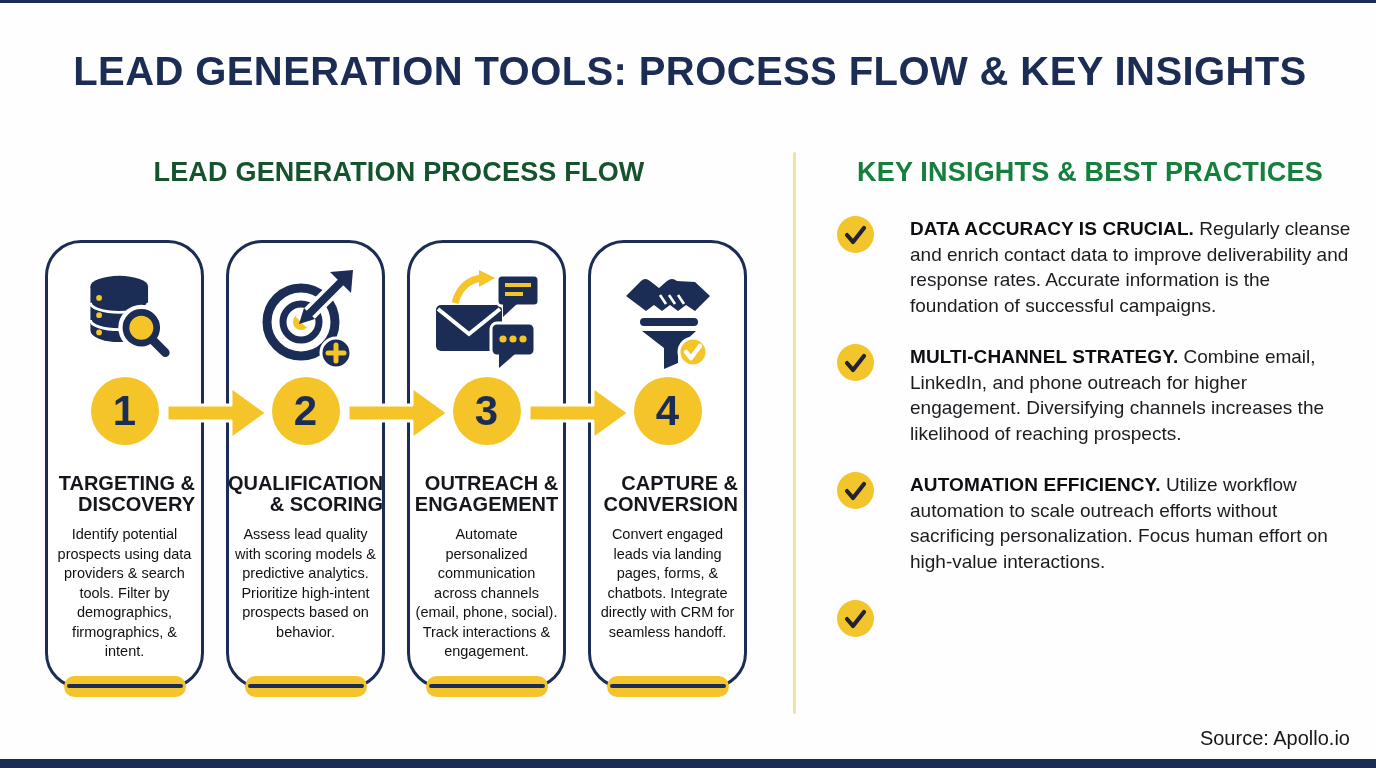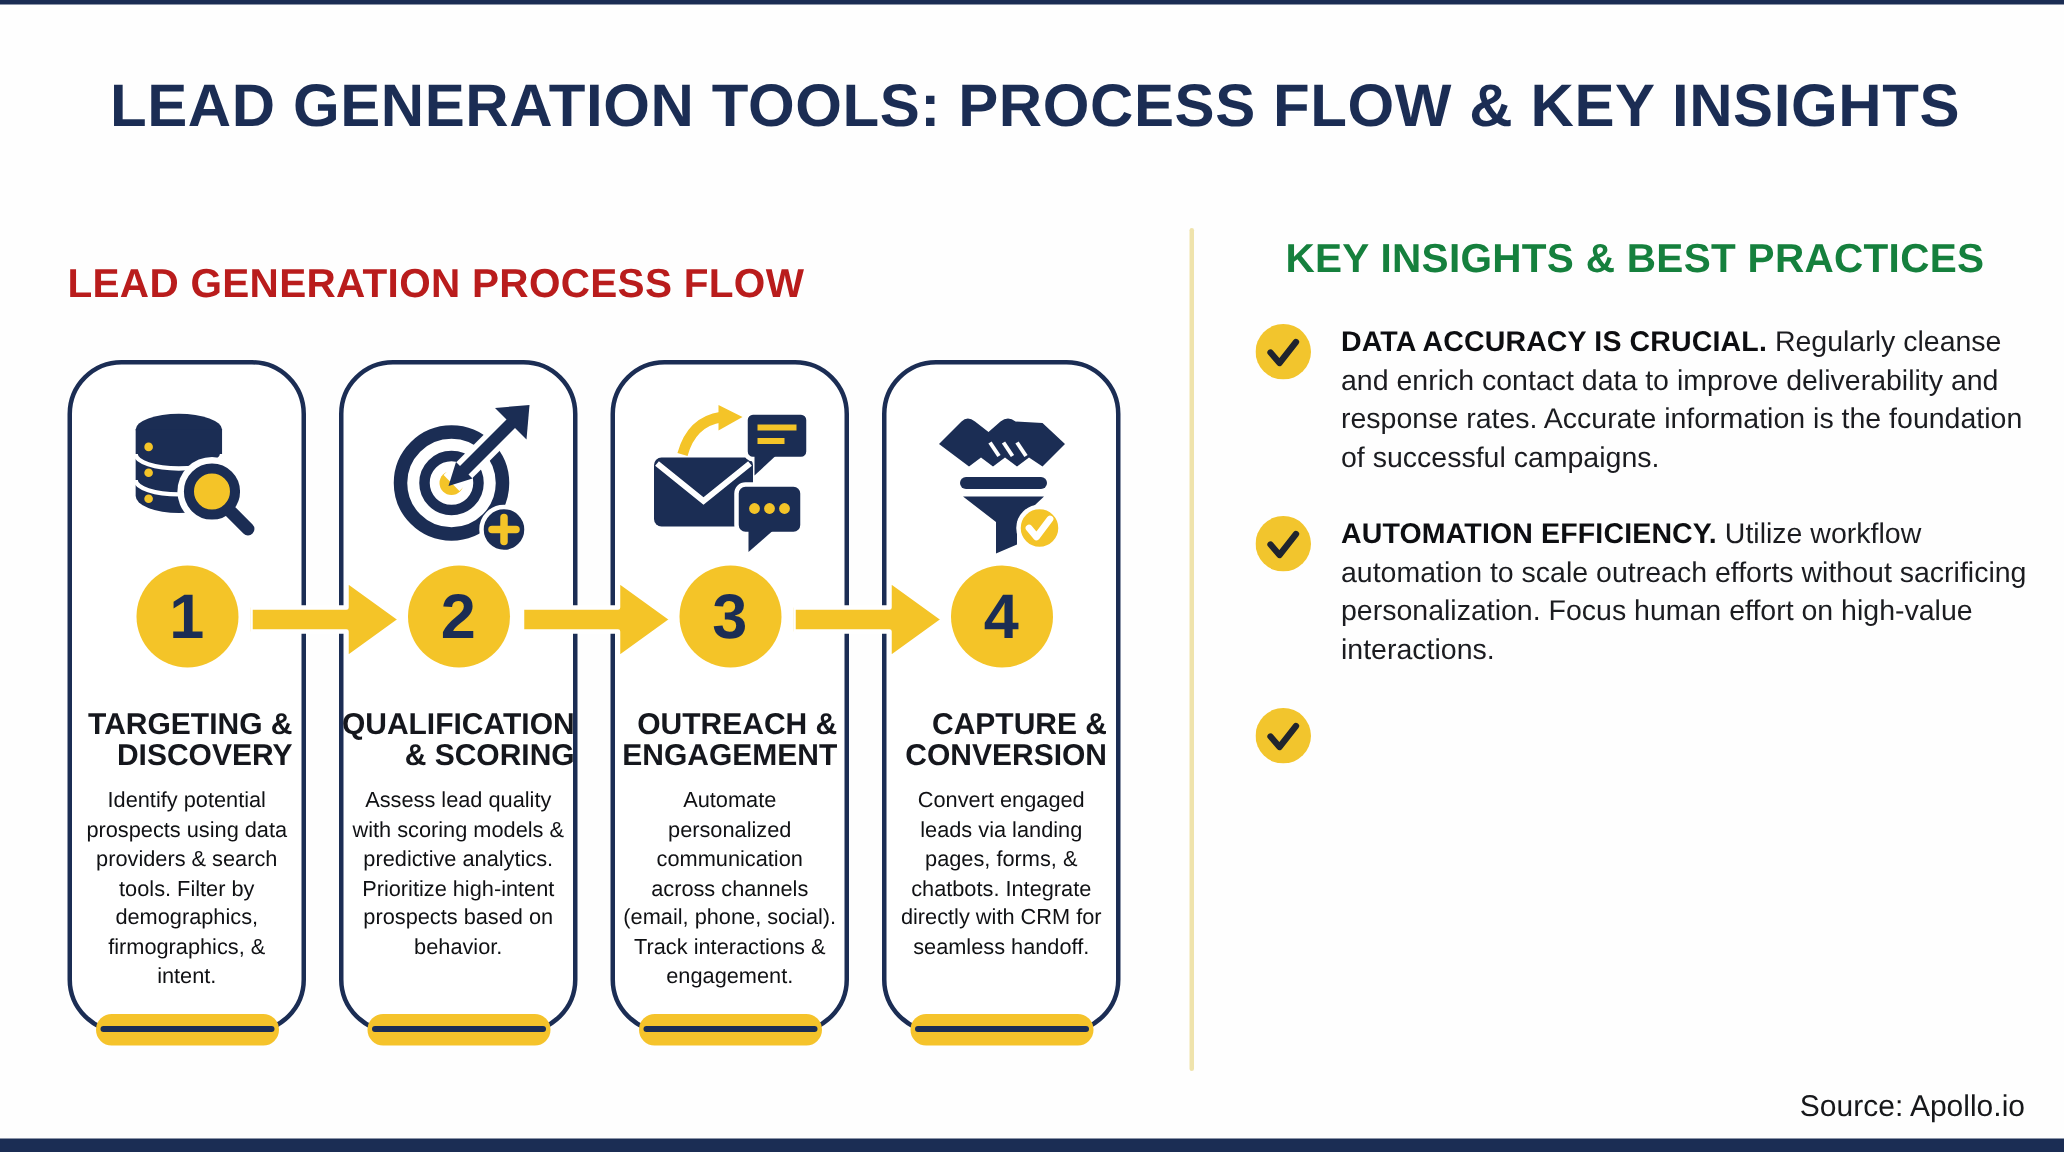--- a/index.html
+++ b/index.html
@@ -10,22 +10,22 @@
   .edge-bar{position:absolute;left:0;width:100%;background:#1B2D54;}
   .edge-bar.top{top:0;height:3px;}
   .edge-bar.bottom{bottom:0;height:9px;}
 
   .main-title{
     position:absolute;top:49px;left:2px;width:100%;text-align:center;
     font-size:40px;font-weight:800;letter-spacing:.4px;color:#1B2D54;white-space:nowrap;
   }
 
   .flow-heading{
-    position:absolute;top:157px;left:45px;width:708px;text-align:left;
-    font-size:27px;font-weight:800;color:#b91c1c;letter-spacing:.2px;margin-top:17px;
+    position:absolute;top:157px;left:45px;width:708px;text-align:center;
+    font-size:27px;font-weight:800;color:#14532d;letter-spacing:.2px;
   }
   .insights-heading{
     position:absolute;top:157px;left:857px;
     font-size:27px;font-weight:800;color:#15803d;letter-spacing:.2px;white-space:nowrap;
   }
 
   .divider{
     position:absolute;left:793px;top:152px;width:3px;height:562px;
     background:#EFE3AC;border-radius:2px;
   }
@@ -59,21 +59,21 @@
     background:#1B2D54;border-radius:2px;
   }
 
   .flow-arrow{position:absolute;top:384px;width:102px;height:58px;}
   .flow-arrow.a1{left:167px;} .flow-arrow.a2{left:348px;} .flow-arrow.a3{left:529px;}
 
   .insights{
     position:absolute;left:837px;top:216px;width:520px;
     display:flex;flex-direction:column;gap:26px;
   }
-  .insight{display:flex;align-items:flex-start;gap:20px;}
+  .insight{display:flex;align-items:flex-start;gap:36px;}
   .check-badge{flex:none;width:37px;height:37px;}
   .insight-text{width:458px;font-size:19px;line-height:25.5px;color:#1b1c20;}
   .insight-text b{color:#0d0e11;letter-spacing:.1px;}
 
   .source-note{
     position:absolute;top:727px;left:1090px;width:260px;text-align:right;
     font-size:20px;color:#17181b;
   }
 </style>
 </head>
@@ -197,20 +197,27 @@
   <div class="insights">
 
     <div class="insight">
       <svg class="check-badge" viewBox="0 0 37 37">
         <circle cx="18.5" cy="18.5" r="18.5" fill="#F2C52D"></circle>
         <path d="M10 19 L16 26 L27 12" fill="none" stroke="#20242e" stroke-width="4.2" stroke-linecap="round" stroke-linejoin="round"></path>
       </svg>
       <div class="insight-text"><b>DATA ACCURACY IS CRUCIAL.</b><span> Regularly cleanse and enrich contact data to improve deliverability and response rates. Accurate information is the foundation of successful campaigns.</span></div>
     </div>
 
+    <div class="insight">
+      <svg class="check-badge" viewBox="0 0 37 37">
+        <circle cx="18.5" cy="18.5" r="18.5" fill="#F2C52D"></circle>
+        <path d="M10 19 L16 26 L27 12" fill="none" stroke="#20242e" stroke-width="4.2" stroke-linecap="round" stroke-linejoin="round"></path>
+      </svg>
+      <div class="insight-text"><b>MULTI-CHANNEL STRATEGY.</b><span> Combine email, LinkedIn, and phone outreach for higher engagement. Diversifying channels increases the likelihood of reaching prospects.</span></div>
+    </div>
 
     <div class="insight">
       <svg class="check-badge" viewBox="0 0 37 37">
         <circle cx="18.5" cy="18.5" r="18.5" fill="#F2C52D"></circle>
         <path d="M10 19 L16 26 L27 12" fill="none" stroke="#20242e" stroke-width="4.2" stroke-linecap="round" stroke-linejoin="round"></path>
       </svg>
       <div class="insight-text"><b>AUTOMATION EFFICIENCY.</b><span> Utilize workflow automation to scale outreach efforts without sacrificing personalization. Focus human effort on high-value interactions.</span></div>
     </div>
 
     <div class="insight">

